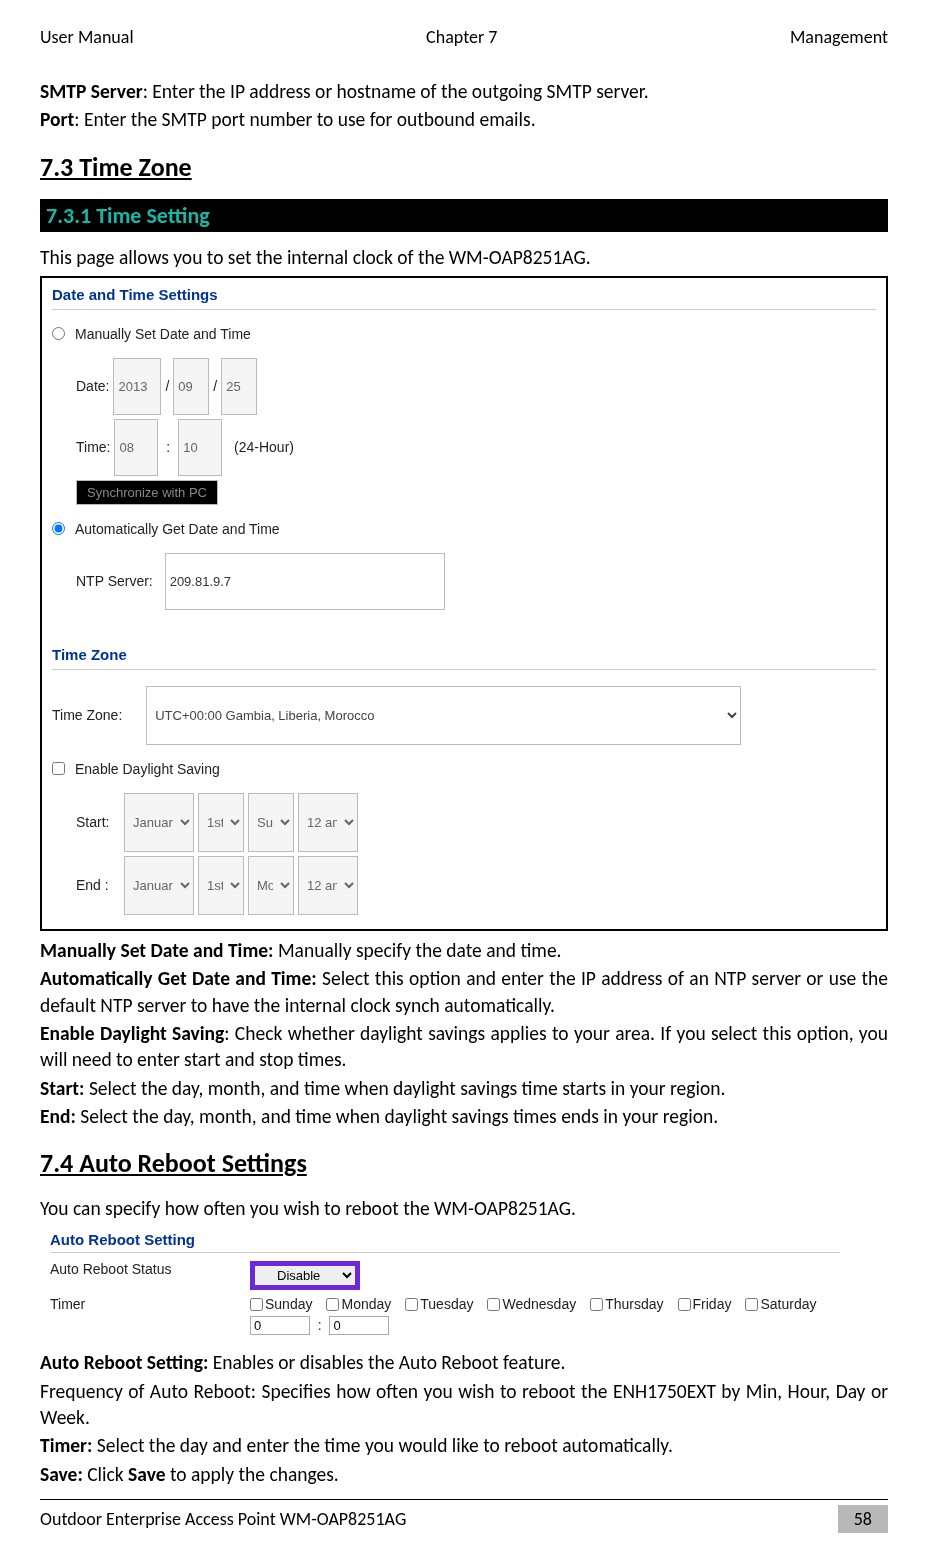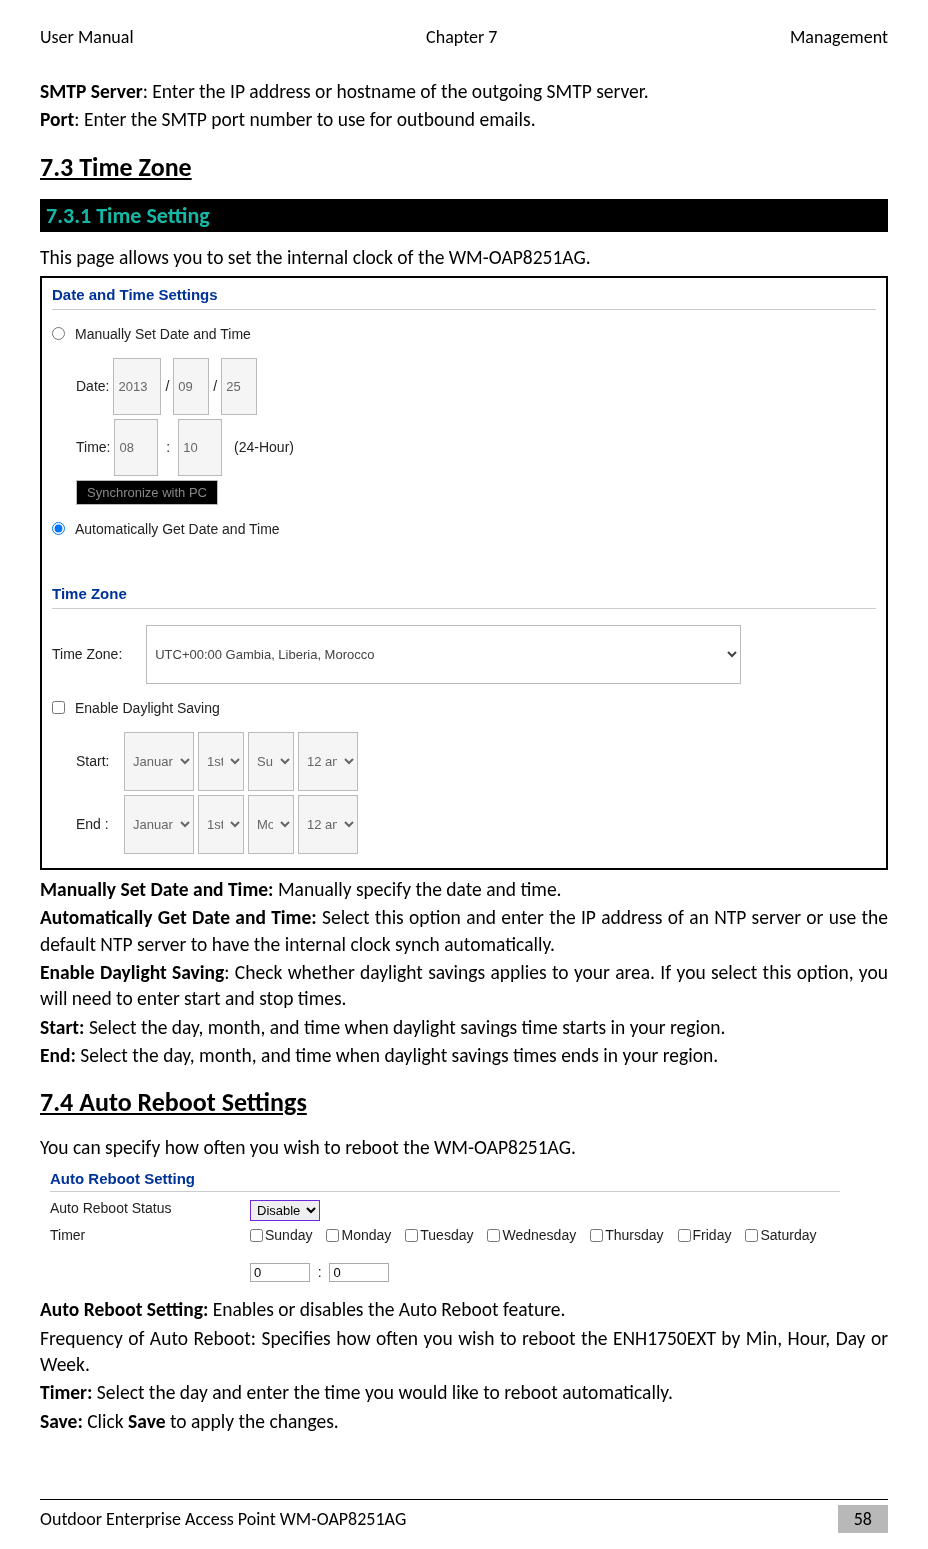--- a/index.html
+++ b/index.html
@@ -69,23 +69,23 @@
   .shot select.md { width: 60px; }
   .shot2 {
     font-family: Arial, sans-serif;
     font-size: 14px;
     color: #222;
     margin: 10px 0 14px 10px;
   }
   .shot2 .legend { color: #003399; font-weight: bold; font-size: 15px; margin: 2px 0 2px 0; }
   .shot2 .hr { height: 1px; background: #ccc; margin: 4px 0 8px 0; width: 790px;}
   .shot2 .tbl { display: grid; grid-template-columns: 200px 1fr; row-gap: 6px; align-items: start;}
-  .shot2 select { border: 1px solid #6d28d9; font-size: 13px; padding: 1px 2px; }
+  .shot2 select { border: 5px solid #6d28d9; font-size: 13px; padding: 1px 18px; }
   .shot2 input[type=text] { width: 60px; border: 1px solid #aaa; font-size: 13px; padding: 1px 3px;}
-  .shot2 .days { display: flex; gap: 14px; flex-wrap: nowrap; margin-bottom: 20px; }
+  .shot2 .days { display: flex; gap: 14px; flex-wrap: nowrap; margin-bottom: 4px; }
   .shot2 .days label { display: flex; align-items: center; gap: 2px; }
   .ftr {
     position: absolute;
     bottom: 16px; left: 40px; right: 40px;
     border-top: 1px solid #000;
     padding-top: 5px;
     display: flex;
     justify-content: space-between;
     align-items: center;
     font-size: 18px;
@@ -140,20 +140,24 @@
       <input type="text" class="small" style="width: 44px;" value="10">
       &nbsp;<span>(24-Hour)</span>
     </div>
     <div class="row">
       <button class="flat">Synchronize with PC</button>
     </div>
 
     <div class="row-top">
       <input type="radio" class="radio" checked="" style="">
       <label>Automatically Get Date and Time</label>
+    </div>
+    <div class="row">
+      <label>NTP Server:</label>&nbsp;
+      <input type="text" style="width: 280px; background: rgb(255, 255, 255); color: rgb(51, 51, 51);" value="209.81.9.7">
     </div>
 
     <div style="height:30px"></div>
 
     <div class="legend">Time Zone</div>
     <div class="hr"></div>
 
     <div class="row-top" style="margin-left:0">
       <label>Time Zone:</label>&nbsp;
       <select class="wide">

